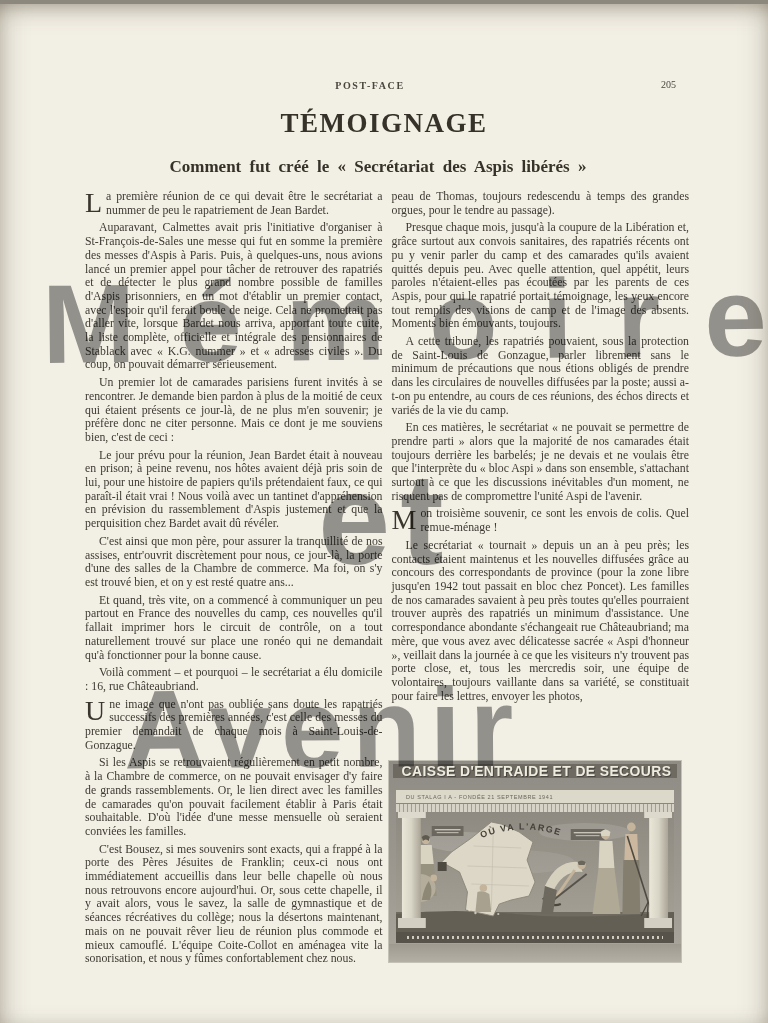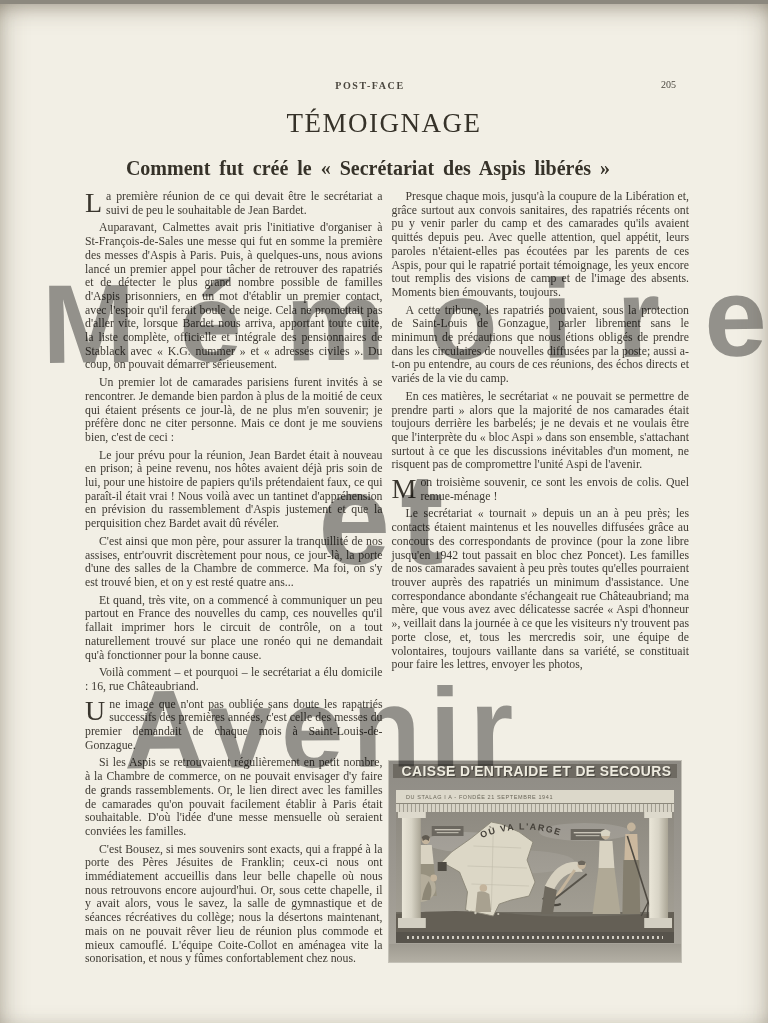--- a/index.html
+++ b/index.html
@@ -18,25 +18,25 @@
   }
   .running-head{
     position:absolute;top:76px;left:0;width:740px;text-align:center;
     font-weight:bold;font-size:10px;letter-spacing:1.6px;color:#4a463e;
   }
   .page-number{
     position:absolute;top:75px;right:92px;font-size:10px;color:#4a463e;
   }
   .section-title{
     position:absolute;top:104px;left:64px;width:640px;margin:0;text-align:center;
-    font-size:27px;font-weight:normal;letter-spacing:1.5px;color:#363229;
+    font-size:27px;font-weight:bold;letter-spacing:1.5px;color:#363229;
   }
   .article-title{
-    position:absolute;top:153px;left:48px;width:640px;margin:0;text-align:center;
-    font-size:20px;font-weight:bold;word-spacing:4px;color:#363229;
+    position:absolute;top:153px;left:58px;width:640px;margin:0;text-align:center;
+    font-size:17px;font-weight:bold;word-spacing:4px;color:#363229;
   }
   .columns{
     position:absolute;top:186px;left:85px;width:604px;display:flex;gap:9px;
   }
   .col{width:298px;font-size:11.8px;line-height:13.7px;text-align:justify;
        hyphens:auto;-webkit-hyphens:auto;}
   .para{margin:0 0 4px 0;}
   .para.indent{text-indent:14px;}
   .dropcap{
     float:left;font-size:28px;line-height:23px;padding:1px 4px 0 0;color:#3a362e;
@@ -99,32 +99,33 @@
 <div class="page">
 
   <div class="running-head">POST-FACE</div>
   <div class="page-number">205</div>
 
   <h1 class="section-title">TÉMOIGNAGE</h1>
   <h2 class="article-title">Comment fut créé le « Secrétariat des Aspis libérés »</h2>
 
   <div class="columns">
     <div class="col">
-      <p class="para"><span class="dropcap">L</span><span>a première réunion de ce qui devait être le secrétariat a suivi de peu le souhaitable de Jean Bardet.</span></p>
+      <p class="para"><span class="dropcap">L</span><span>a première réunion de ce qui devait être le secrétariat a nummer de peu le rapatriement de Jean Bardet.</span></p>
       <p class="para indent">Auparavant, Calmettes avait pris l'initiative d'organiser à St-François-de-Sales une messe qui fut en somme la première des messes d'Aspis à Paris. Puis, à quelques-uns, nous avions lancé un premier appel pour tâcher de retrouver des rapatriés et de détecter le plus grand nombre possible de familles d'Aspis prisonniers, en un mot d'établir un premier contact, avec l'espoir qu'il ferait boule de neige. Cela ne promettait pas d'aller vite, lorsque Bardet nous arriva, apportant toute cuite, la liste complète, officielle et intégrale des pensionnaires de Stablack avec « K.G. nummer » et « adresses civiles ». Du coup, on pouvait démarrer sérieusement.</p>
       <p class="para indent">Un premier lot de camarades parisiens furent invités à se rencontrer. Je demande bien pardon à plus de la moitié de ceux qui étaient présents ce jour-là, de ne plus m'en souvenir; je préfère donc ne citer personne. Mais ce dont je me souviens bien, c'est de ceci :</p>
       <p class="para indent">Le jour prévu pour la réunion, Jean Bardet était à nouveau en prison; à peine revenu, nos hôtes avaient déjà pris soin de lui, pour une histoire de papiers qu'ils prétendaient faux, ce qui paraît-il était vrai ! Nous voilà avec un tantinet d'appréhension en prévision du rassemblement d'Aspis justement et que la perquisition chez Bardet avait dû révéler.</p>
       <p class="para indent">C'est ainsi que mon père, pour assurer la tranquillité de nos assises, entr'ouvrit discrètement pour nous, ce jour-là, la porte d'une des salles de la Chambre de commerce. Ma foi, on s'y est trouvé bien, et on y est resté quatre ans...</p>
       <p class="para indent">Et quand, très vite, on a commencé à communiquer un peu partout en France des nouvelles du camp, ces nouvelles qu'il fallait imprimer hors le circuit de contrôle, on a tout naturellement trouvé sur place une ronéo qui ne demandait qu'à fonctionner pour la bonne cause.</p>
       <p class="para indent">Voilà comment – et pourquoi – le secrétariat a élu domicile : 16, rue Châteaubriand.</p>
       <p class="para"><span class="dropcap">U</span><span>ne image que n'ont pas oubliée sans doute les rapatriés successifs des premières années, c'est celle des messes du premier demandait de chaque mois à Saint-Louis-de-Gonzague.</span></p>
       <p class="para indent">Si les Aspis se retrouvaient régulièrement en petit nombre, à la Chambre de commerce, on ne pouvait envisager d'y faire de grands rassemblements. Or, le lien direct avec les familles de camarades qu'on pouvait facilement établir à Paris était souhaitable. D'où l'idée d'une messe mensuelle où seraient conviées les familles.</p>
       <p class="para indent">C'est Bousez, si mes souvenirs sont exacts, qui a frappé à la porte des Pères Jésuites de Franklin; ceux-ci nous ont immédiatement accueillis dans leur belle chapelle où nous nous retrouvons encore aujourd'hui. Or, sous cette chapelle, il y avait alors, vous le savez, la salle de gymnastique et de séances récréatives du collège; nous la désertons maintenant, mais on ne pouvait rêver lieu de réunion plus commode et mieux camouflé. L'équipe Coite-Collot en aménagea vite la sonorisation, et nous y fûmes confortablement chez nous.</p>
     </div>
     <div class="col">
+      <p class="para">peau de Thomas, toujours redescendu à temps des grandes orgues, pour le tendre au passage).</p>
       <p class="para indent">Presque chaque mois, jusqu'à la coupure de la Libération et, grâce surtout aux convois sanitaires, des rapatriés récents ont pu y venir parler du camp et des camarades qu'ils avaient quittés depuis peu. Avec quelle attention, quel appétit, leurs paroles n'étaient-elles pas écoutées par les parents de ces Aspis, pour qui le rapatrié portait témoignage, les yeux encore tout remplis des visions de camp et de l'image des absents. Moments bien émouvants, toujours.</p>
       <p class="para indent">A cette tribune, les rapatriés pouvaient, sous la protection de Saint-Louis de Gonzague, parler librement sans le minimum de précautions que nous étions obligés de prendre dans les circulaires de nouvelles diffusées par la poste; aussi a-t-on pu entendre, au cours de ces réunions, des échos directs et variés de la vie du camp.</p>
       <p class="para indent">En ces matières, le secrétariat « ne pouvait se permettre de prendre parti » alors que la majorité de nos camarades était toujours derrière les barbelés; je ne devais et ne voulais être que l'interprète du « bloc Aspi » dans son ensemble, s'attachant surtout à ce que les discussions inévitables d'un moment, ne risquent pas de compromettre l'unité Aspi de l'avenir.</p>
       <p class="para"><span class="dropcap">M</span><span>on troisième souvenir, ce sont les envois de colis. Quel remue-ménage !</span></p>
       <p class="para indent">Le secrétariat « tournait » depuis un an à peu près; les contacts étaient maintenus et les nouvelles diffusées grâce au concours des correspondants de province (pour la zone libre jusqu'en 1942 tout passait en bloc chez Poncet). Les familles de nos camarades savaient à peu près toutes qu'elles pourraient trouver auprès des rapatriés un minimum d'assistance. Une correspondance abondante s'échangeait rue Châteaubriand; ma mère, que vous avez avec délicatesse sacrée « Aspi d'honneur », veillait dans la journée à ce que les visiteurs n'y trouvent pas porte close, et, tous les mercredis soir, une équipe de volontaires, toujours vaillante dans sa variété, se constituait pour faire les lettres, envoyer les photos,</p>
     </div>
   </div>
 
   <div class="wm wm-1">Mémoire</div>
   <div class="wm wm-2">et</div>

